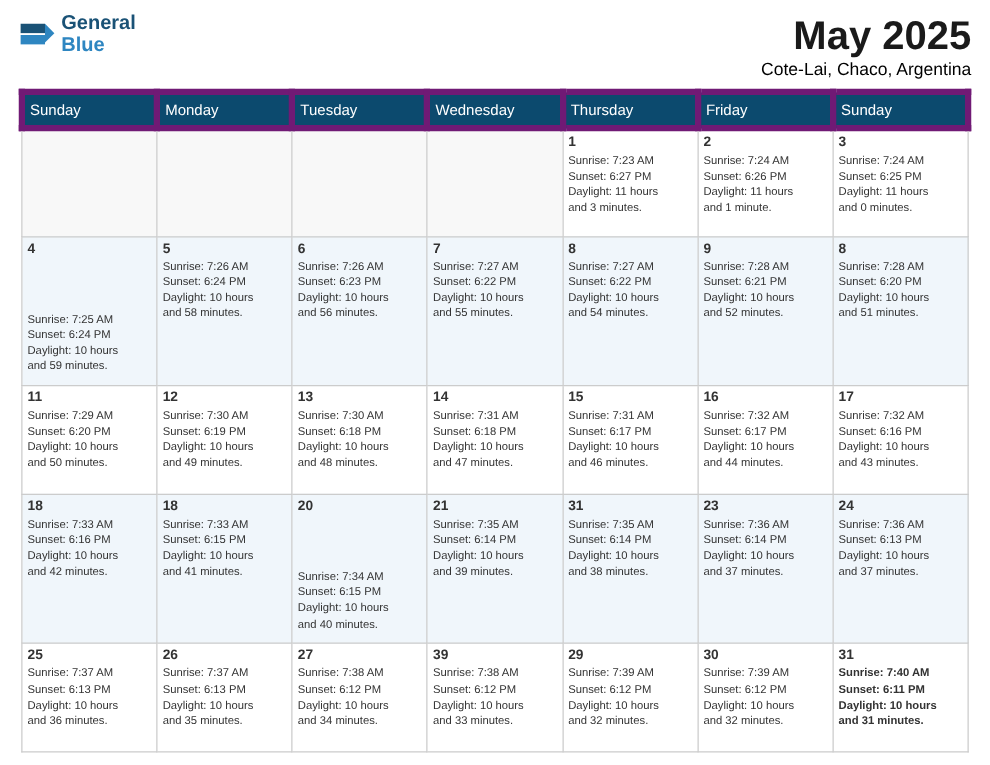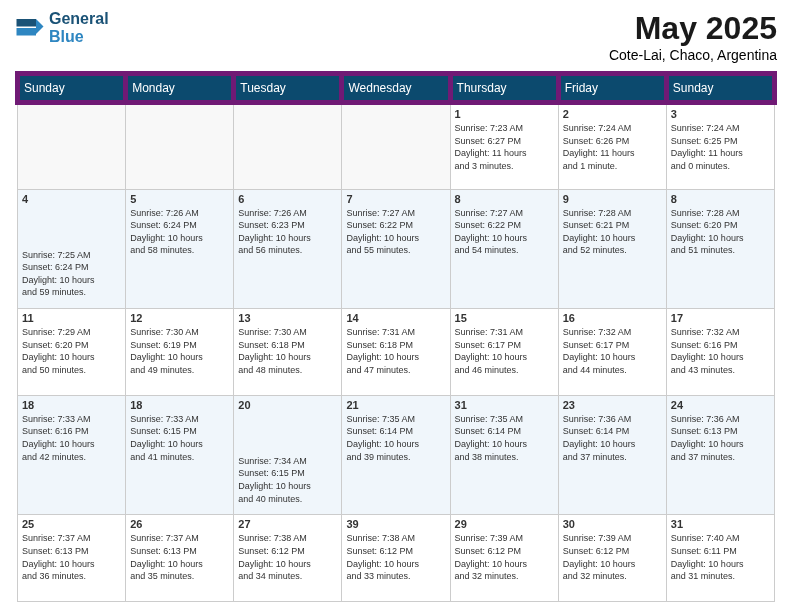--- a/index.html
+++ b/index.html
@@ -352,21 +352,21 @@
           </td>
           <td>
             <span class="day-number">30</span>
             <div class="day-info" style="white-space: pre-line;">Sunrise: 7:39 AM
 Sunset: 6:12 PM
 Daylight: 10 hours
 and 32 minutes.</div>
           </td>
           <td>
             <span class="day-number">31</span>
-            <div class="day-info" style="white-space: pre-line;">Sunrise: 7:40 AM
+            <div class="day-info" style="white-space: pre-line; font-weight: bold;">Sunrise: 7:40 AM
 Sunset: 6:11 PM
 Daylight: 10 hours
 and 31 minutes.</div>
           </td>
         </tr>
       </tbody>
   </table>
 </div>
 
 </body></html>

